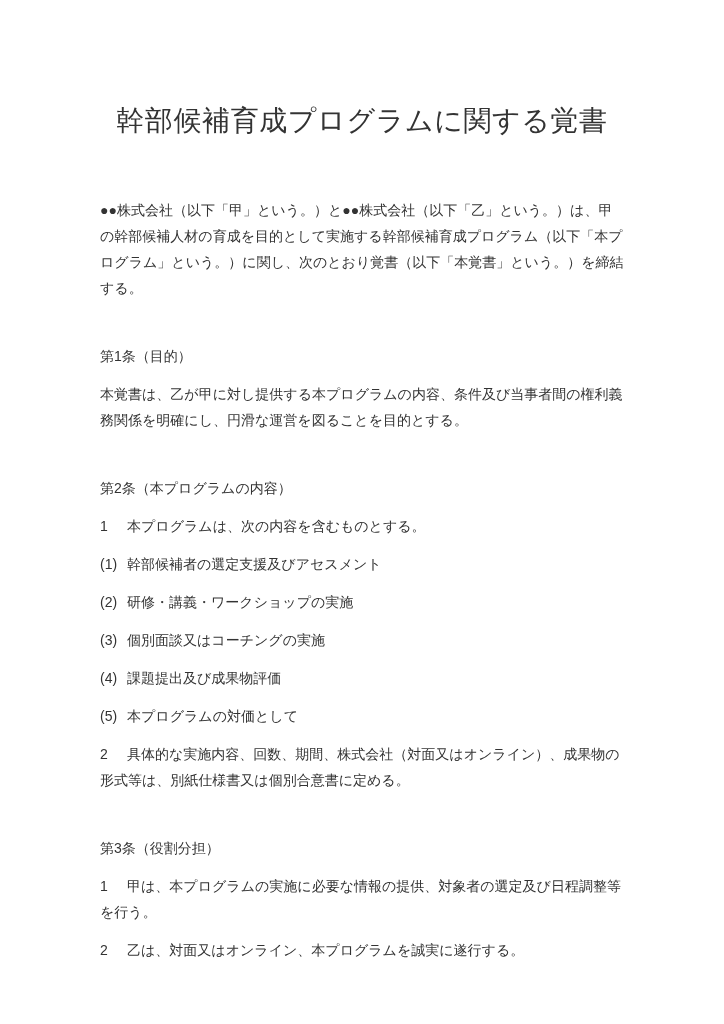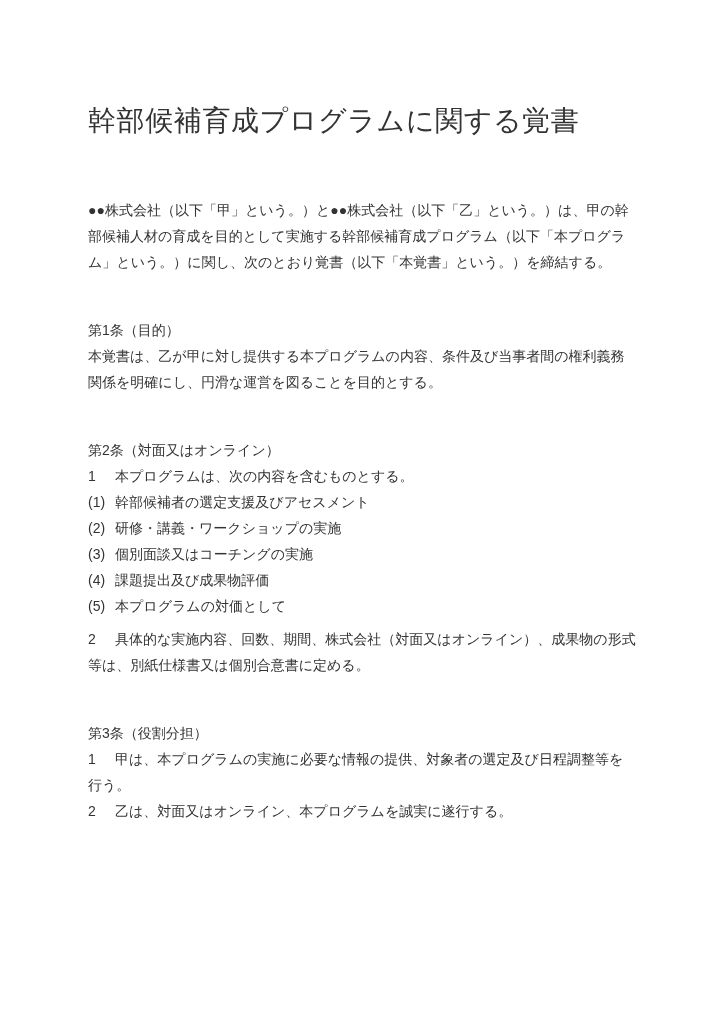--- a/index.html
+++ b/index.html
@@ -12,26 +12,26 @@
     color: #333333;
     box-sizing: border-box;
   }
   .content { margin: 0 88px; }
   .doc-title {
     margin: 0;
     padding-top: 100px;
     font-size: 28px;
     line-height: 42px;
     font-weight: 400;
-    text-align: left;
+    text-align: center;
     letter-spacing: 0.6px;
     white-space: nowrap;
   }
   .para {
-    margin: 0;
+    margin: 12px;
     font-size: 14px;
     line-height: 26px;
     text-align: left;
   }
   .preamble { margin-top: 55px; }
   .article { margin-top: 42px; }
   .clause-num { display: inline-block; min-width: 27px; }
   .clause.spaced { margin-top: 7px; }
 </style>
 </head>
@@ -43,21 +43,21 @@
     <h1 class="doc-title">幹部候補育成プログラムに関する覚書</h1>
 
     <p class="para preamble">●●株式会社（以下「甲」という。）と●●株式会社（以下「乙」という。）は、甲の幹部候補人材の育成を目的として実施する幹部候補育成プログラム（以下「本プログラム」という。）に関し、次のとおり覚書（以下「本覚書」という。）を締結する。</p>
 
     <section class="article">
       <p class="para heading">第1条（目的）</p>
       <p class="para clause">本覚書は、乙が甲に対し提供する本プログラムの内容、条件及び当事者間の権利義務関係を明確にし、円滑な運営を図ることを目的とする。</p>
     </section>
 
     <section class="article">
-      <p class="para heading">第2条（対面又はオンライン）</p>
+      <p class="para heading">第2条（本プログラムの内容）</p>
       <p class="para clause"><span class="clause-num">1</span><span>本プログラムは、次の内容を含むものとする。</span></p>
       <p class="para clause"><span class="clause-num">(1)</span><span>幹部候補者の選定支援及びアセスメント</span></p>
       <p class="para clause"><span class="clause-num">(2)</span><span>研修・講義・ワークショップの実施</span></p>
       <p class="para clause"><span class="clause-num">(3)</span><span>個別面談又はコーチングの実施</span></p>
       <p class="para clause"><span class="clause-num">(4)</span><span>課題提出及び成果物評価</span></p>
       <p class="para clause"><span class="clause-num">(5)</span><span>本プログラムの対価として</span></p>
       <p class="para clause spaced"><span class="clause-num">2</span><span>具体的な実施内容、回数、期間、株式会社（対面又はオンライン）、成果物の形式等は、別紙仕様書又は個別合意書に定める。</span></p>
     </section>
 
     <section class="article">

